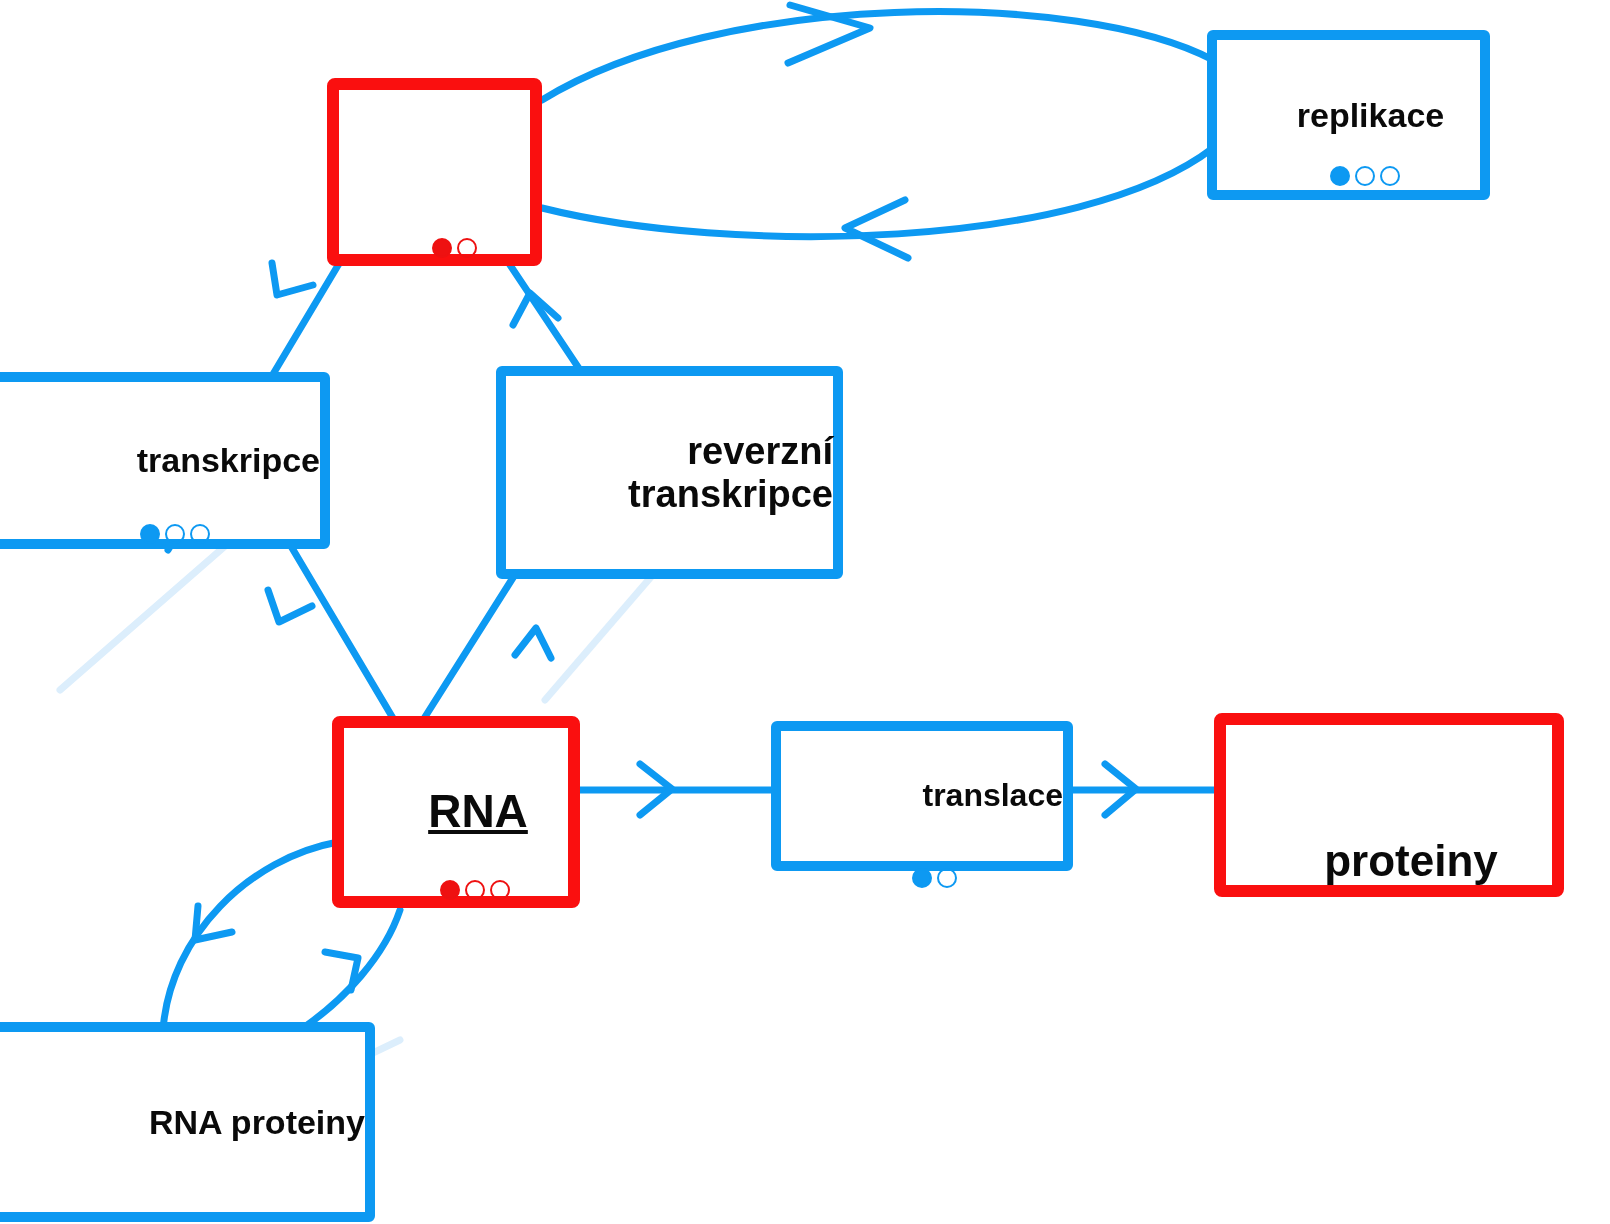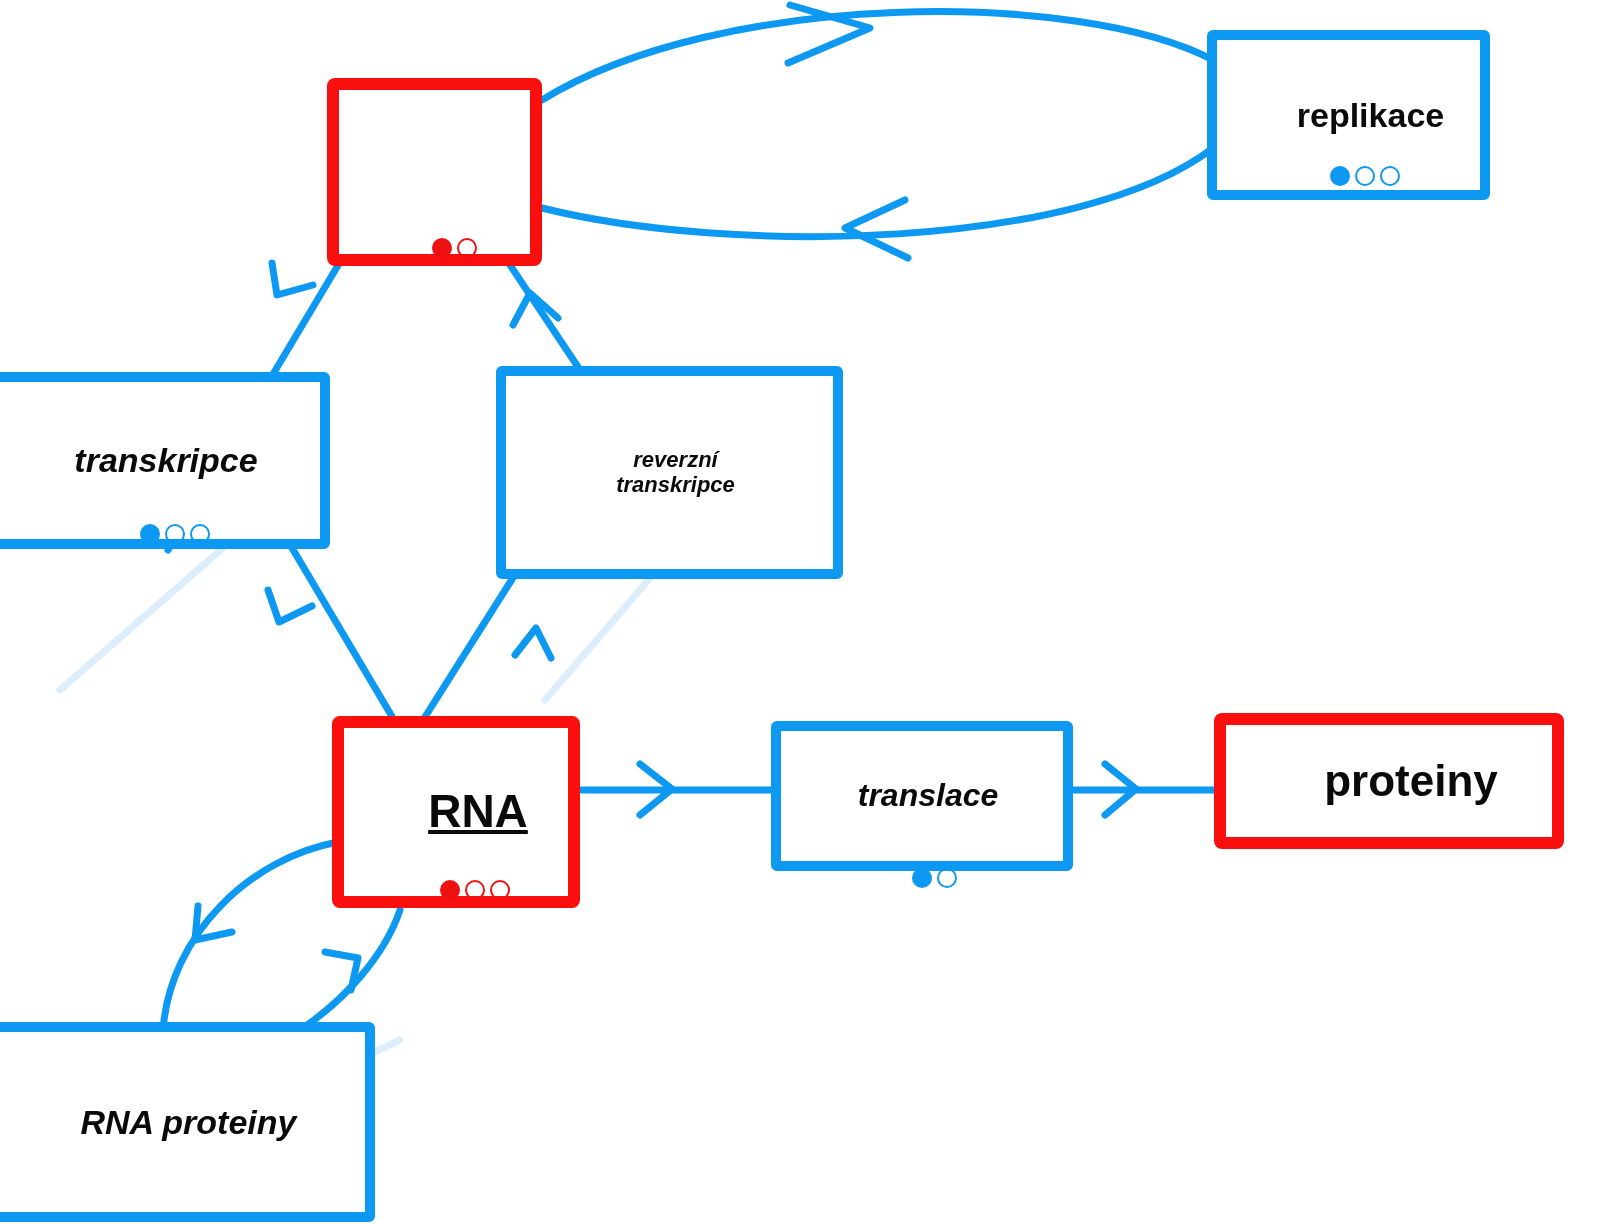--- a/index.html
+++ b/index.html
@@ -35,21 +35,21 @@
   .node.blue  { border: 10px solid #0d99f2; border-radius: 6px; }
   .node.red   { border: 12px solid #fa0f0f; border-radius: 8px; }
 
   .node-label {
     font-weight: bold;
     color: #0a0a0a;
     line-height: 1.12;
     white-space: pre-line;
   }
   .label-center { text-align: center; padding-left: 44px; }
-  .label-left   { text-align: center; padding-left: 12px; font-style: italic; }
+  .label-left   { text-align: right; padding-left: 12px; }
 
   .dots {
     position: absolute;
     display: flex;
     gap: 5px;
     align-items: center;
   }
   .dot {
     width: 20px;
     height: 20px;
@@ -129,42 +129,42 @@
   <div class="node blue" style="left:-10px; top:372px; width:340px; height:177px;">
     <div class="node-label label-left" style="font-size:34px;">transkripce</div>
     <div class="dots" style="left:140px; top:142px;">
       <span class="dot filled-blue"></span>
       <span class="dot hollow-blue"></span>
       <span class="dot hollow-blue"></span>
     </div>
   </div>
 
   <div class="node blue" style="left:496px; top:366px; width:347px; height:213px;">
-    <div class="node-label label-left" style="font-size:22px;">reverzní
+    <div class="node-label label-left" style="font-size:38px;">reverzní
 transkripce</div>
   </div>
 
   <div class="node red" style="left:332px; top:716px; width:248px; height:192px;">
     <div class="node-label label-center" style="font-size:46px;text-decoration:underline;">RNA</div>
     <div class="dots" style="left:96px; top:152px;">
       <span class="dot filled-red"></span>
       <span class="dot hollow-red"></span>
       <span class="dot hollow-red"></span>
     </div>
   </div>
 
   <div class="node blue" style="left:771px; top:721px; width:302px; height:150px;">
     <div class="node-label label-left" style="font-size:32px;">translace</div>
     <div class="dots" style="left:131px; top:137px;">
       <span class="dot filled-blue"></span>
       <span class="dot hollow-blue"></span>
     </div>
   </div>
 
-  <div class="node red" style="left:1214px; top:713px; width:350px; height:136px;">
+  <div class="node red" style="left:1214px; top:713px; width:350px; height:184px;justify-content:flex-end;">
     <div class="node-label label-center" style="font-size:44px;">proteiny</div>
   </div>
 
   <div class="node blue" style="left:-10px; top:1022px; width:385px; height:200px;">
     <div class="node-label label-left" style="font-size:34px;">RNA proteiny</div>
   </div>
 
 </div>
 
 </body></html>

